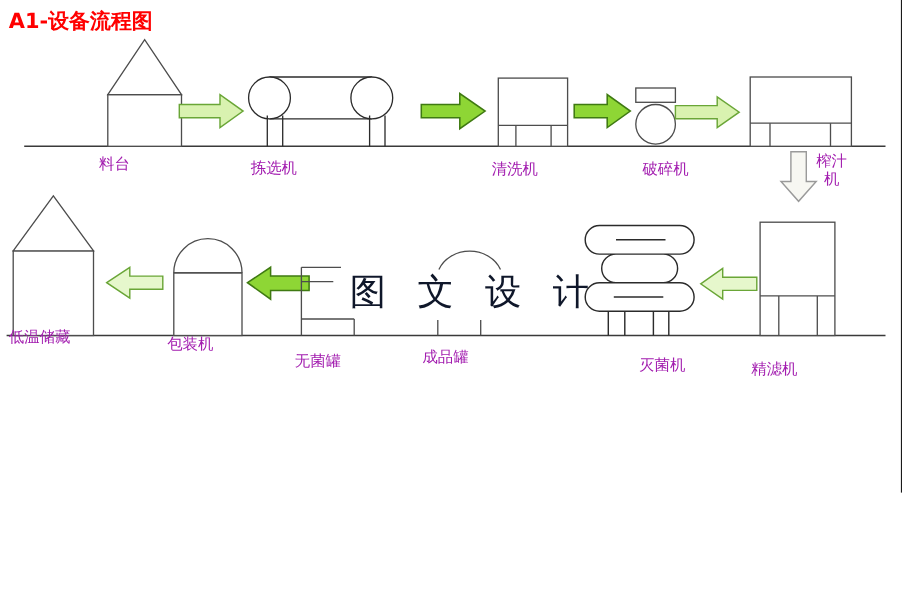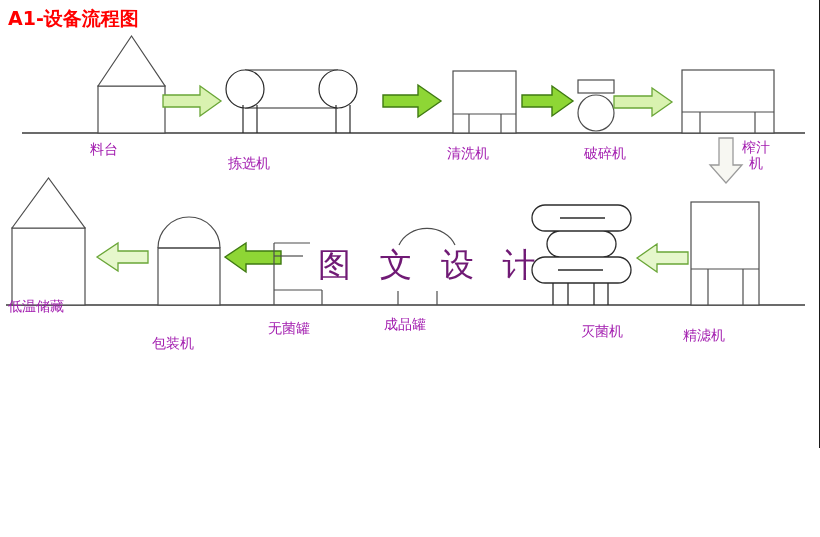--- a/index.html
+++ b/index.html
@@ -48,21 +48,21 @@
   .label.wrap {
     white-space: normal;
     width: 30px;
     line-height: 1.15;
   }
   .watermark {
     position: absolute;
     left: 318px;
     top: 243px;
     font-size: 33px;
-    color: #701a75;
+    color: #0f172a;
     letter-spacing: 9px;
     white-space: nowrap;
     font-family: "DejaVu Serif", "Liberation Serif", serif;
   }
 </style>
 </head>
 <body>
 
 <div class="page">
 
@@ -217,27 +217,27 @@
       <rect x="786" y="513" width="25" height="4" fill="#1f4fd8"></rect>
       <rect x="781" y="524" width="25" height="5" fill="#1f4fd8"></rect>
       <rect x="803" y="511" width="8" height="9" fill="#1e90ff"></rect>
       <rect x="793" y="513" width="7" height="4" fill="#111111"></rect>
       <rect x="793" y="520" width="7" height="4" fill="#111111"></rect>
       <rect x="793" y="527" width="7" height="4" fill="#111111"></rect>
     </g>
   </svg>
 
   <div class="label" style="left:90px; top:141px;">料台</div>
-  <div class="label" style="left:228px; top:155px;">拣选机</div>
+  <div class="label" style="left:228px; top:144px;">拣选机</div>
   <div class="label" style="left:447px; top:145px;">清洗机</div>
   <div class="label" style="left:584px; top:145px;">破碎机</div>
   <div class="label wrap" style="left:741px; top:139px;">榨汁机</div>
 
   <div class="label" style="left:8px; top:298px;">低温储藏</div>
-  <div class="label" style="left:152px; top:335px;">包装机</div>
+  <div class="label" style="left:152px; top:304px;">包装机</div>
   <div class="label" style="left:268px; top:320px;font-family:Liberation Mono, monospace;">无菌罐</div>
   <div class="label" style="left:384px; top:316px;">成品罐</div>
   <div class="label" style="left:537px; top:323px;margin-left:44px;">灭菌机</div>
   <div class="label" style="left:683px; top:327px;">精滤机</div>
 
   <div class="watermark">图 文 设 计</div>
 
 </div>
 
 </body></html>

